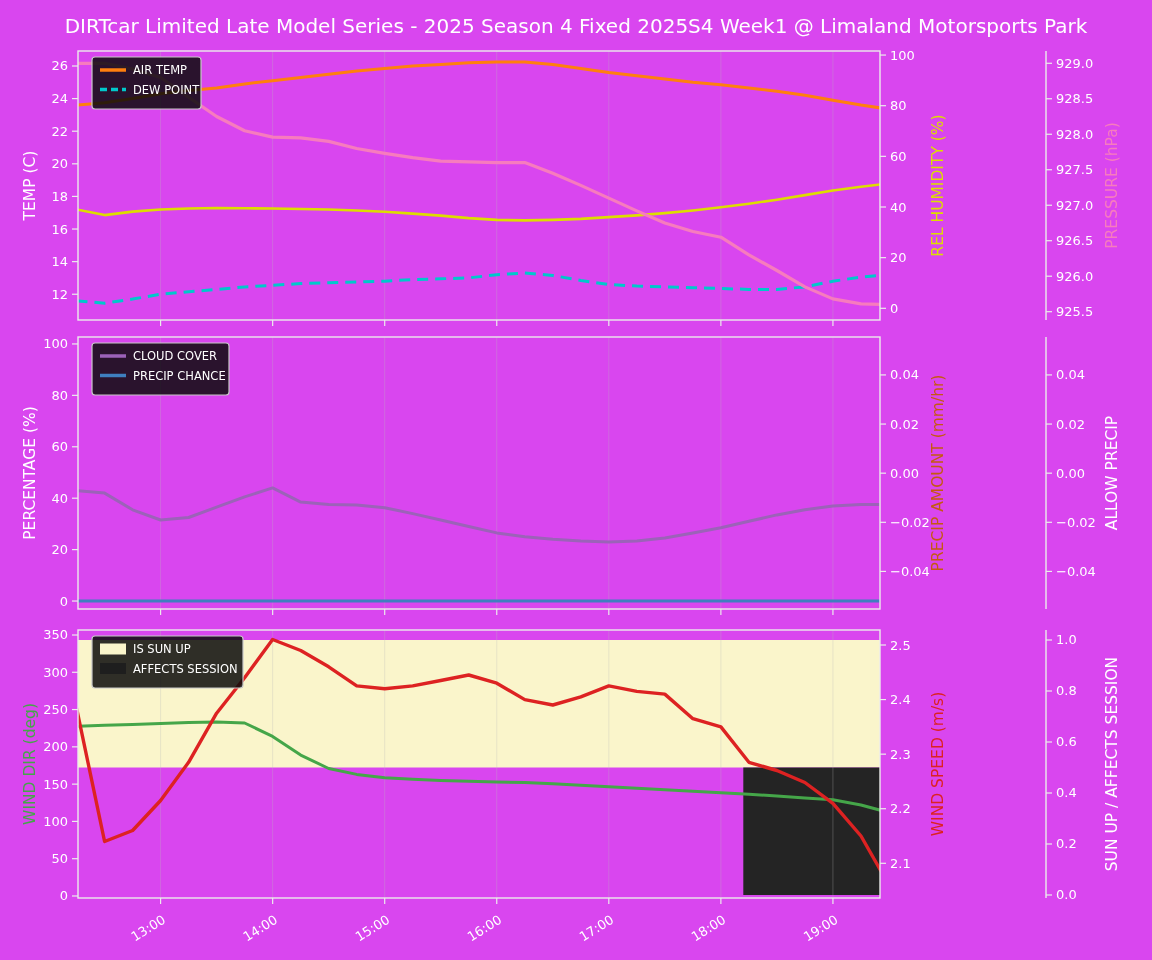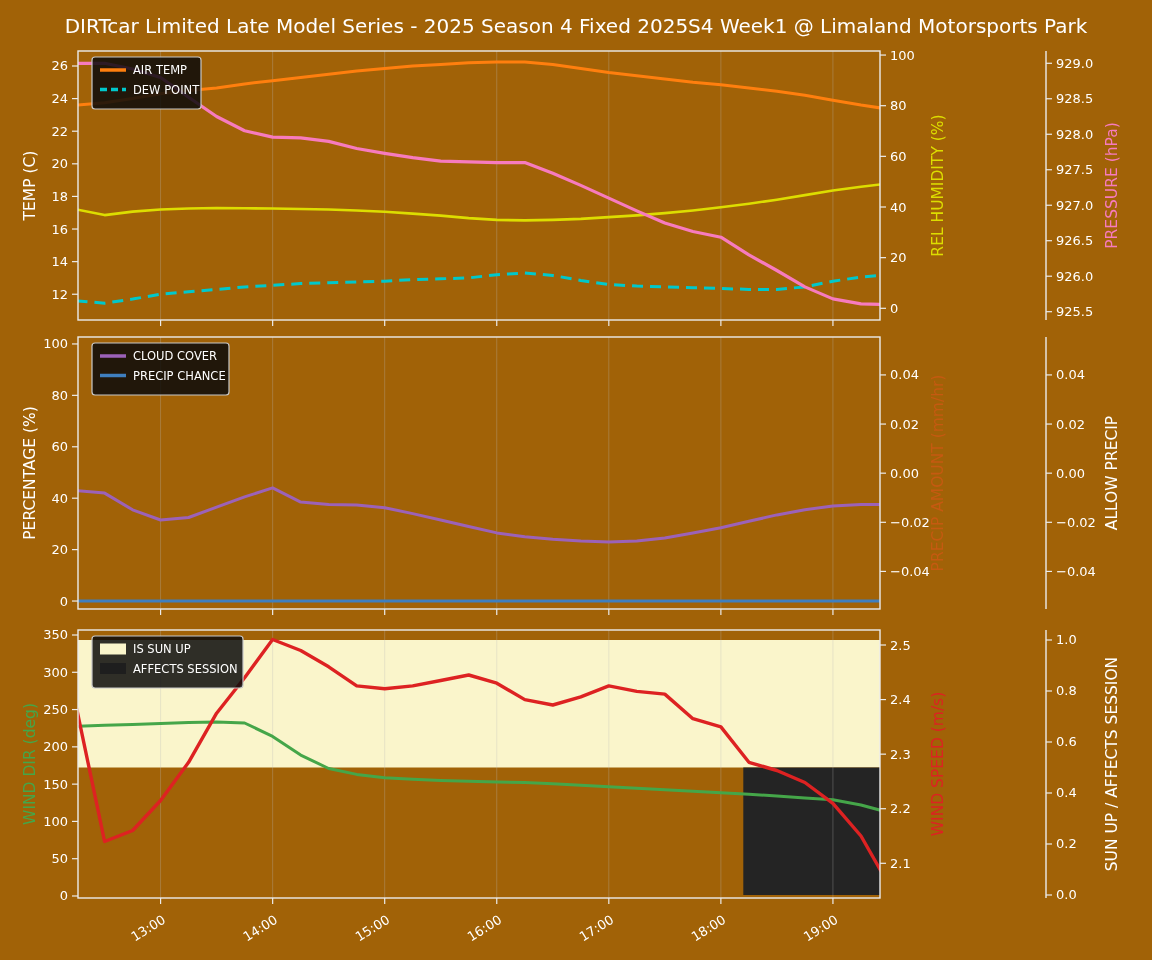--- a/index.html
+++ b/index.html
@@ -1,16 +1,16 @@
 <!DOCTYPE html>
 <html><head>
 <meta charset="utf-8">
 <style>
   html,body{margin:0;padding:0;background:#000;}
-  #app{position:relative;width:1152px;height:960px;background:#a16207;overflow:hidden;
+  #app{position:relative;width:1152px;height:960px;background:#d946ef;overflow:hidden;
        font-family:"DejaVu Sans","Liberation Sans",sans-serif;}
   .title{position:absolute;top:14px;left:0;width:1152px;text-align:center;color:#fff;
          font-size:20px;white-space:nowrap;}
   svg text{font-family:"DejaVu Sans","Liberation Sans",sans-serif;}
 </style>
 </head>
 <body>
 
 <div id="app">
   <div class="title">DIRTcar Limited Late Model Series - 2025 Season 4 Fixed 2025S4 Week1 @ Limaland Motorsports Park</div>

